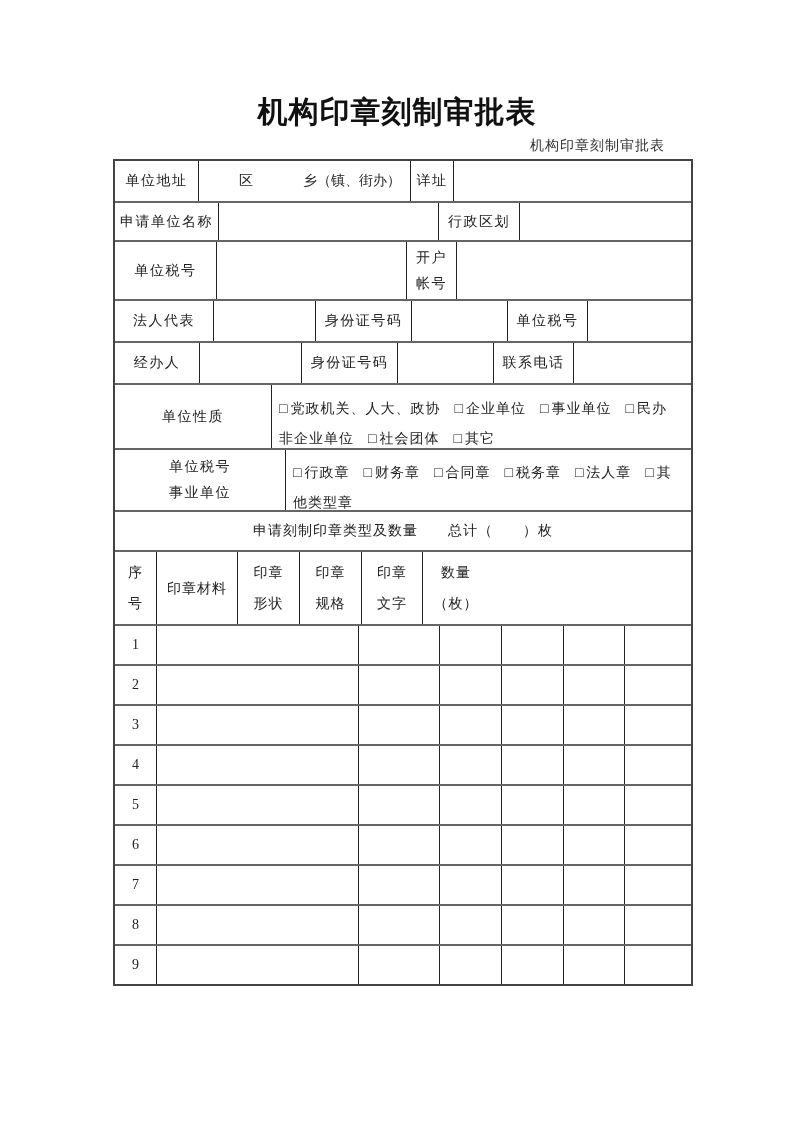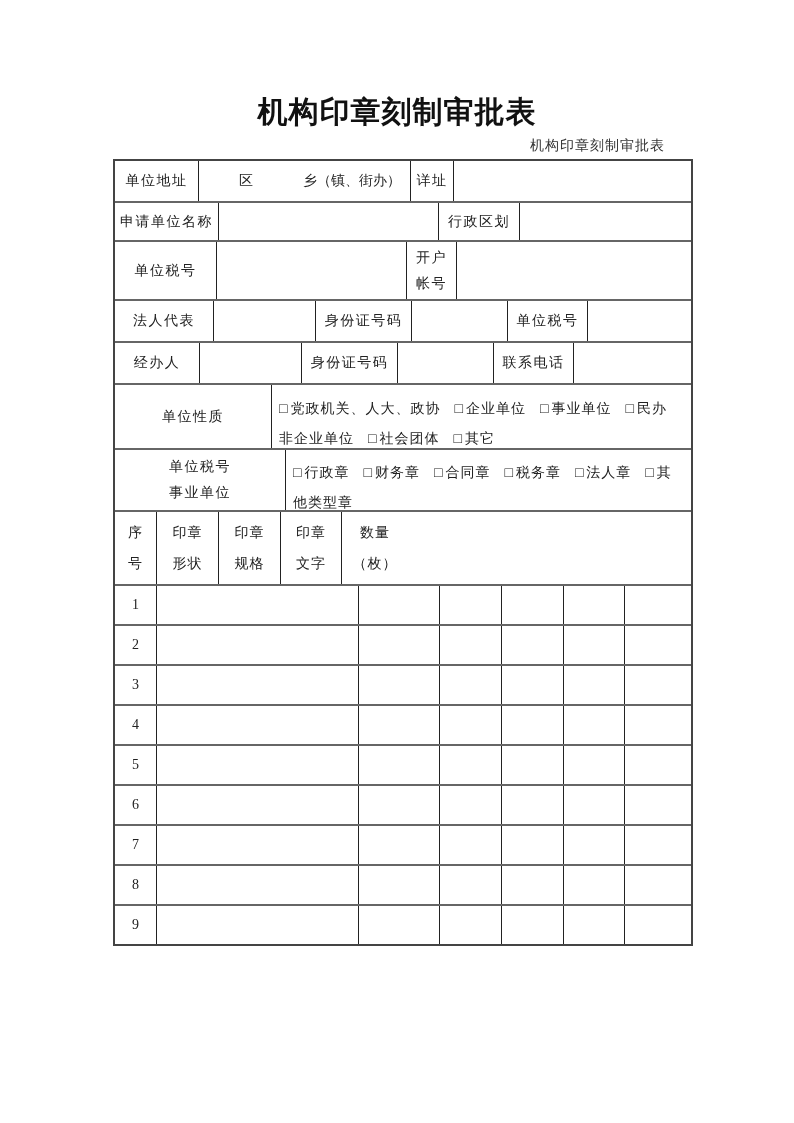--- a/index.html
+++ b/index.html
@@ -95,26 +95,32 @@
     <div class="row r7">
       <div class="cell two-line label" style="width:171px">
         <span>单位税号</span>
         <span>事业单位</span>
       </div>
       <div class="cell cb-cell" style="width:405px">
         <div class="cb-flow"><span class="cb-item"><span class="cb-box">□</span>行政章</span><span class="cb-item"><span class="cb-box">□</span>财务章</span><span class="cb-item"><span class="cb-box">□</span>合同章</span><span class="cb-item"><span class="cb-box">□</span>税务章</span><span class="cb-item"><span class="cb-box">□</span>法人章</span><span class="cb-item"><span class="cb-box">□</span>其他类型章</span></div>
       </div>
     </div>
 
+    <div class="row r8">
+      <div class="cell summary" style="width:576px">申请刻制印章类型及数量　　总计（　　）枚</div>
+    </div>
 
     <div class="row hdr">
       <div class="cell label" style="width:42px">
         <span>序</span>
         <span>号</span>
       </div>
+      <div class="cell single label" style="width:81px">
+        <span>印章材料</span>
+      </div>
       <div class="cell label" style="width:62px">
         <span>印章</span>
         <span>形状</span>
       </div>
       <div class="cell label" style="width:62px">
         <span>印章</span>
         <span>规格</span>
       </div>
       <div class="cell label" style="width:61px">
         <span>印章</span>

